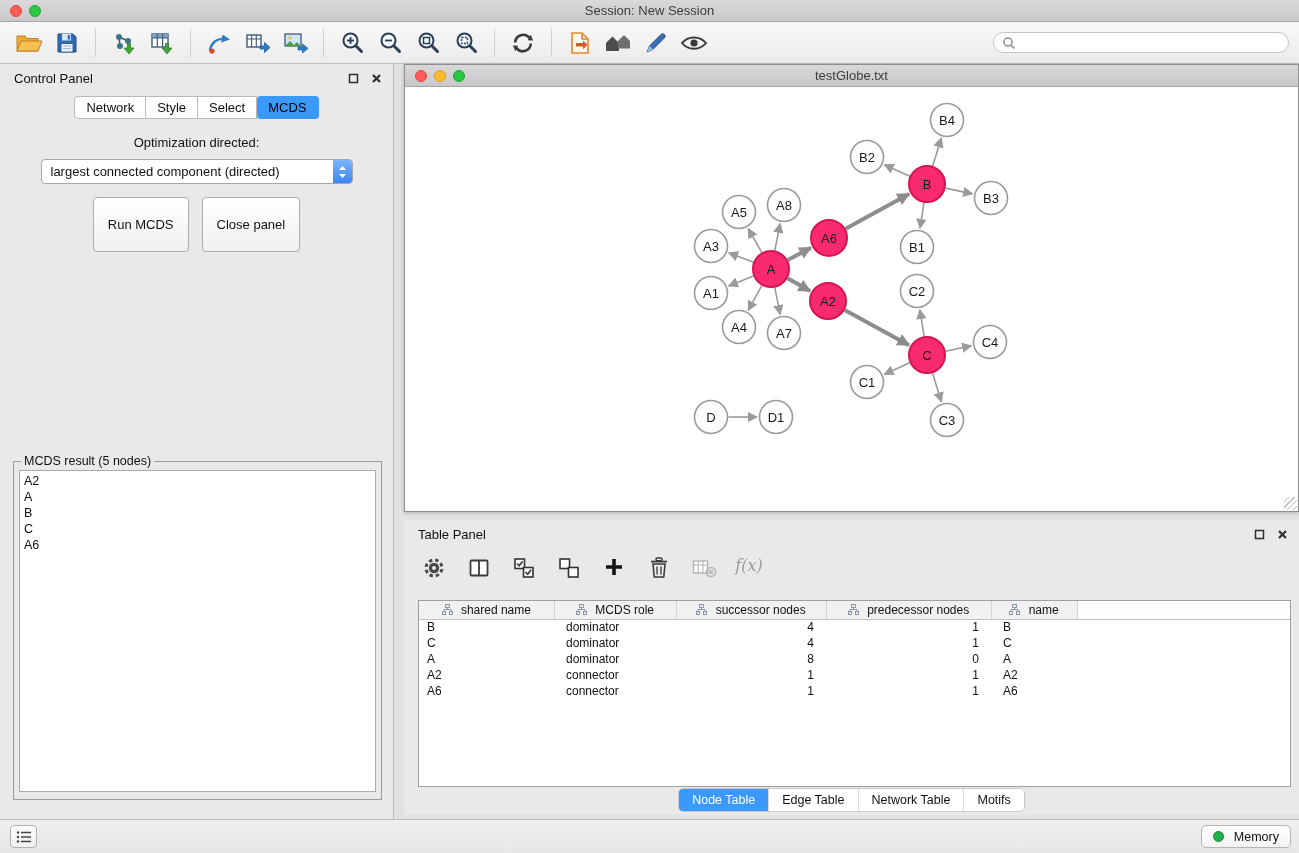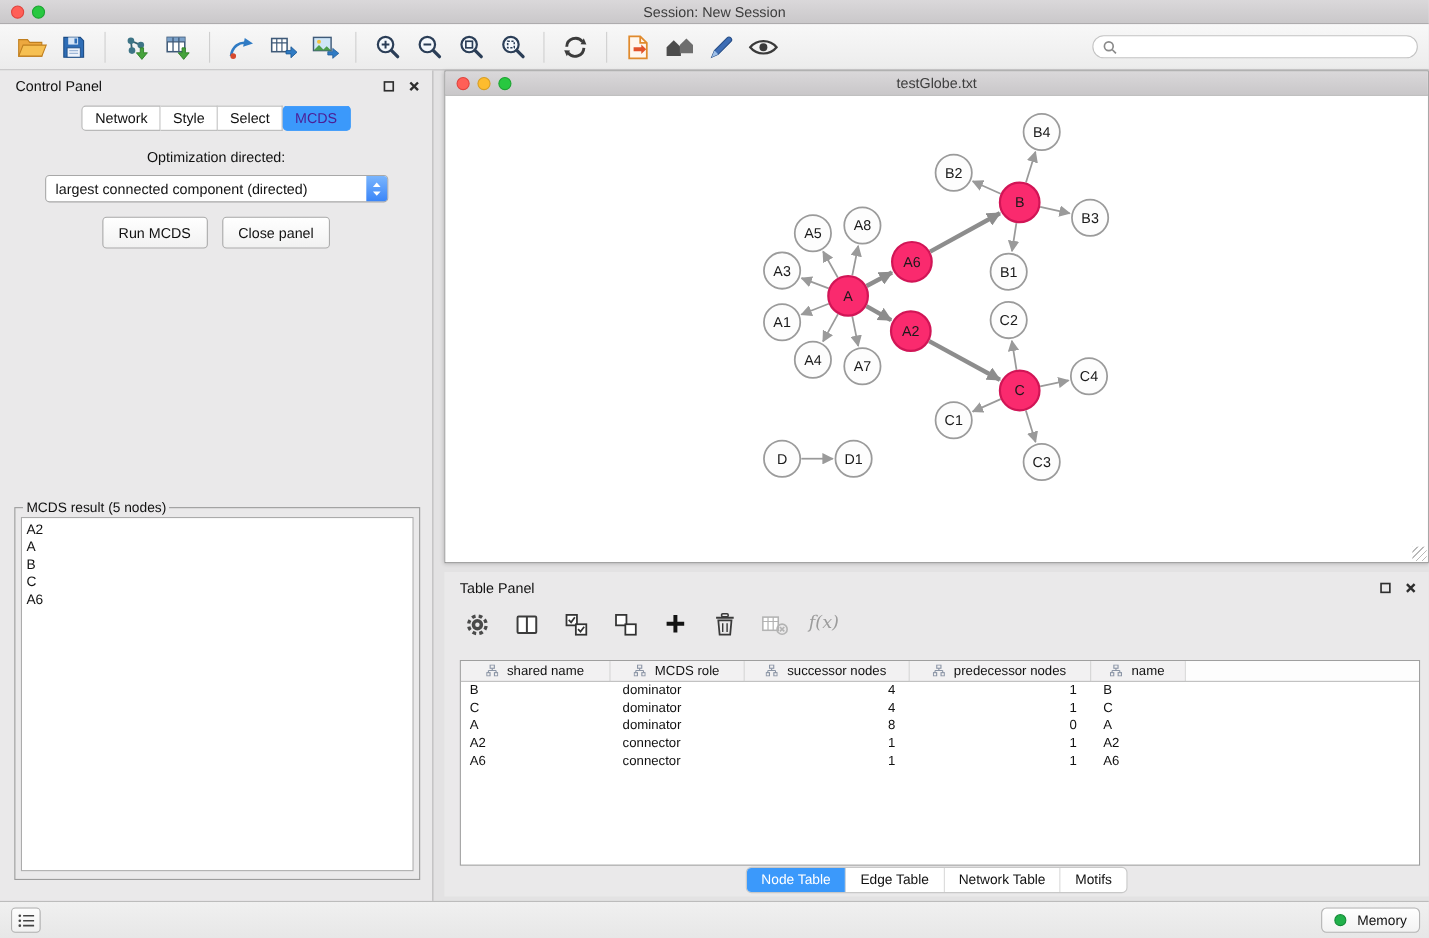--- a/index.html
+++ b/index.html
@@ -36,32 +36,32 @@
     background:#eae9ea; border-right:1px solid #b5b4b5; }
   .panel-header { height:28px; display:flex; align-items:center; padding:0 10px 0 14px; }
   .panel-title { font-size:13px; color:#111; }
   .panel-controls { margin-left:auto; display:flex; gap:9px; align-items:center; }
   .mini-btn { display:flex; align-items:center; justify-content:center; width:14px; height:14px; }
 
   .cp-tabs { margin-top:4px; display:flex; justify-content:center; }
   .cp-tab { padding:3px 11px; font-size:13px; background:#fff; border:1px solid #b9b9b9; border-left:none; }
   .cp-tab:first-child { border-left:1px solid #b9b9b9; border-radius:4px 0 0 4px; }
   .cp-tab:last-child { border-radius:0 4px 4px 0; }
-  .cp-tab.active { background:#3b99fb; border-color:#3b99fb; color:#4c1d95; border-radius:4px; }
+  .cp-tab.active { background:#3b99fb; border-color:#3b99fb; color:#000000; border-radius:4px; }
 
   .opt-label { margin-top:16px; text-align:center; font-size:13px; }
   .combo { margin:9px auto 0; width:312px; height:25px; background:#fff; border:1px solid #a8a8a8;
     border-radius:4px; position:relative; display:flex; align-items:center;text-align:center; }
   .combo-text { padding-left:9px; font-size:13px; white-space:nowrap; }
   .combo-btn { position:absolute; right:0; top:0; bottom:0; width:19px;
     background:linear-gradient(#7ab5fd,#3a85f8); border-radius:0 3px 3px 0;
     display:flex; align-items:center; justify-content:center; }
 
   .cp-buttons { margin-top:13px; display:flex; justify-content:center; gap:13px; }
-  .push-btn { font-size:13px; padding:6px 14px; background:linear-gradient(#ffffff,#f1f1f1);
+  .push-btn { font-size:13px; padding:19px 14px; background:linear-gradient(#ffffff,#f1f1f1);
     border:1px solid #acacac; border-radius:4px; }
 
   .result-box { position:absolute; left:13px; right:11px; top:390px; height:346px;
     border:1px solid #9c9c9c; padding:2px 5px 6px; }
   .result-box legend { font-size:12.5px; padding:0 3px; margin-left:2px; }
   .result-list { width:100%; height:322px; background:#fff; border:1px solid #ababab; overflow:auto; padding:2px 0; }
   .mcds-item { font-size:12.5px; line-height:16px; padding-left:4px; }
 
   
   .network-window { position:absolute; left:404px; top:64px; width:895px; height:448px;

